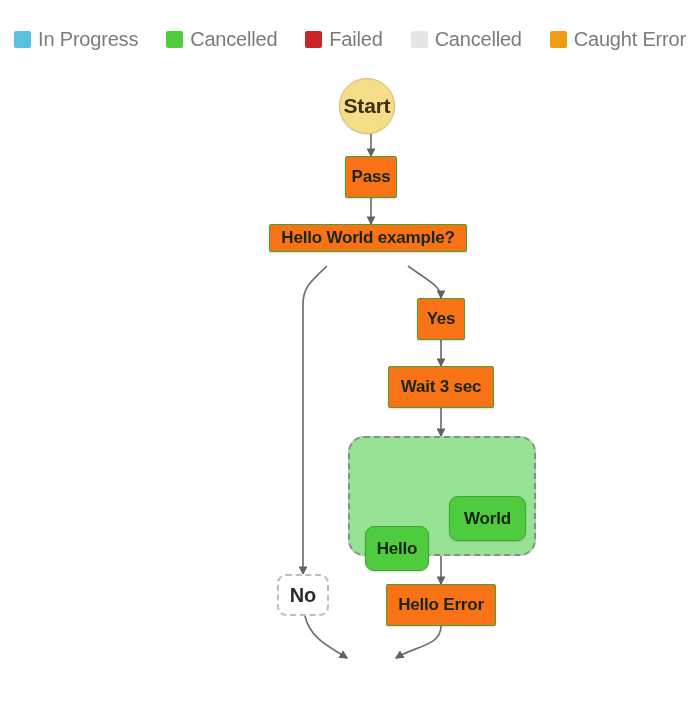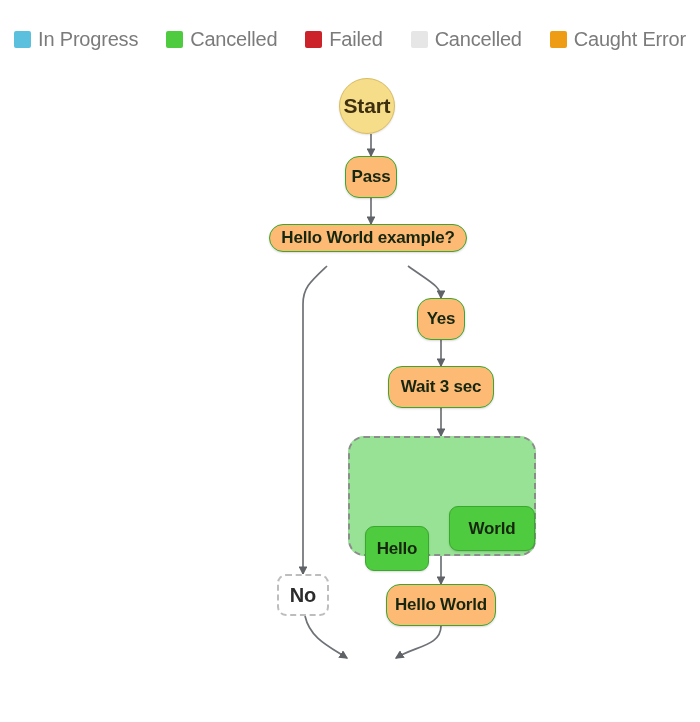--- a/index.html
+++ b/index.html
@@ -77,22 +77,22 @@
   .node.terminal {
     border-radius: 50%;
     background: #f6dd8a;
     border: 1px solid #d9bc63;
     font-size: 21px;
     color: #3d2f10;
     box-shadow: 0 1px 2px rgba(0,0,0,0.12);
   }
 
   .node.state {
-    border-radius: 14px;
-    background: #fdba74;
+    border-radius: 2px;
+    background: #f97316;
     border: 1px solid #3aa82f;
     font-size: 17px;
     box-shadow: 0 1px 2px rgba(0,0,0,0.15);
   }
 
   .node.branch-state {
     border-radius: 9px;
     background: #4ecb3e;
     border: 1px solid #3aa82f;
     font-size: 17px;
@@ -201,26 +201,26 @@
   </div>
 
   <div class="node state" style="left:388px; top:310px; width:106px; height:42px;">
     <span>Wait 3 sec</span>
   </div>
 
   <div class="node branch-state" style="left:365px; top:430px; width:64px; height:45px; z-index:4;margin-top:40px;">
     <span>Hello</span>
   </div>
 
-  <div class="node branch-state" style="left:449px; top:450px; width:86px; height:45px; z-index:4;">
+  <div class="node branch-state" style="left:449px; top:440px; width:77px; height:45px; z-index:4;">
     <span>World</span>
   </div>
 
   <div class="node skipped" style="left:277px; top:518px; width:52px; height:42px;">
     <span>No</span>
   </div>
 
   <div class="node state" style="left:386px; top:528px; width:110px; height:42px;">
-    <span>Hello World</span>
+    <span>Hello Error</span>
   </div>
 
 
 </div>
 
 </body></html>

